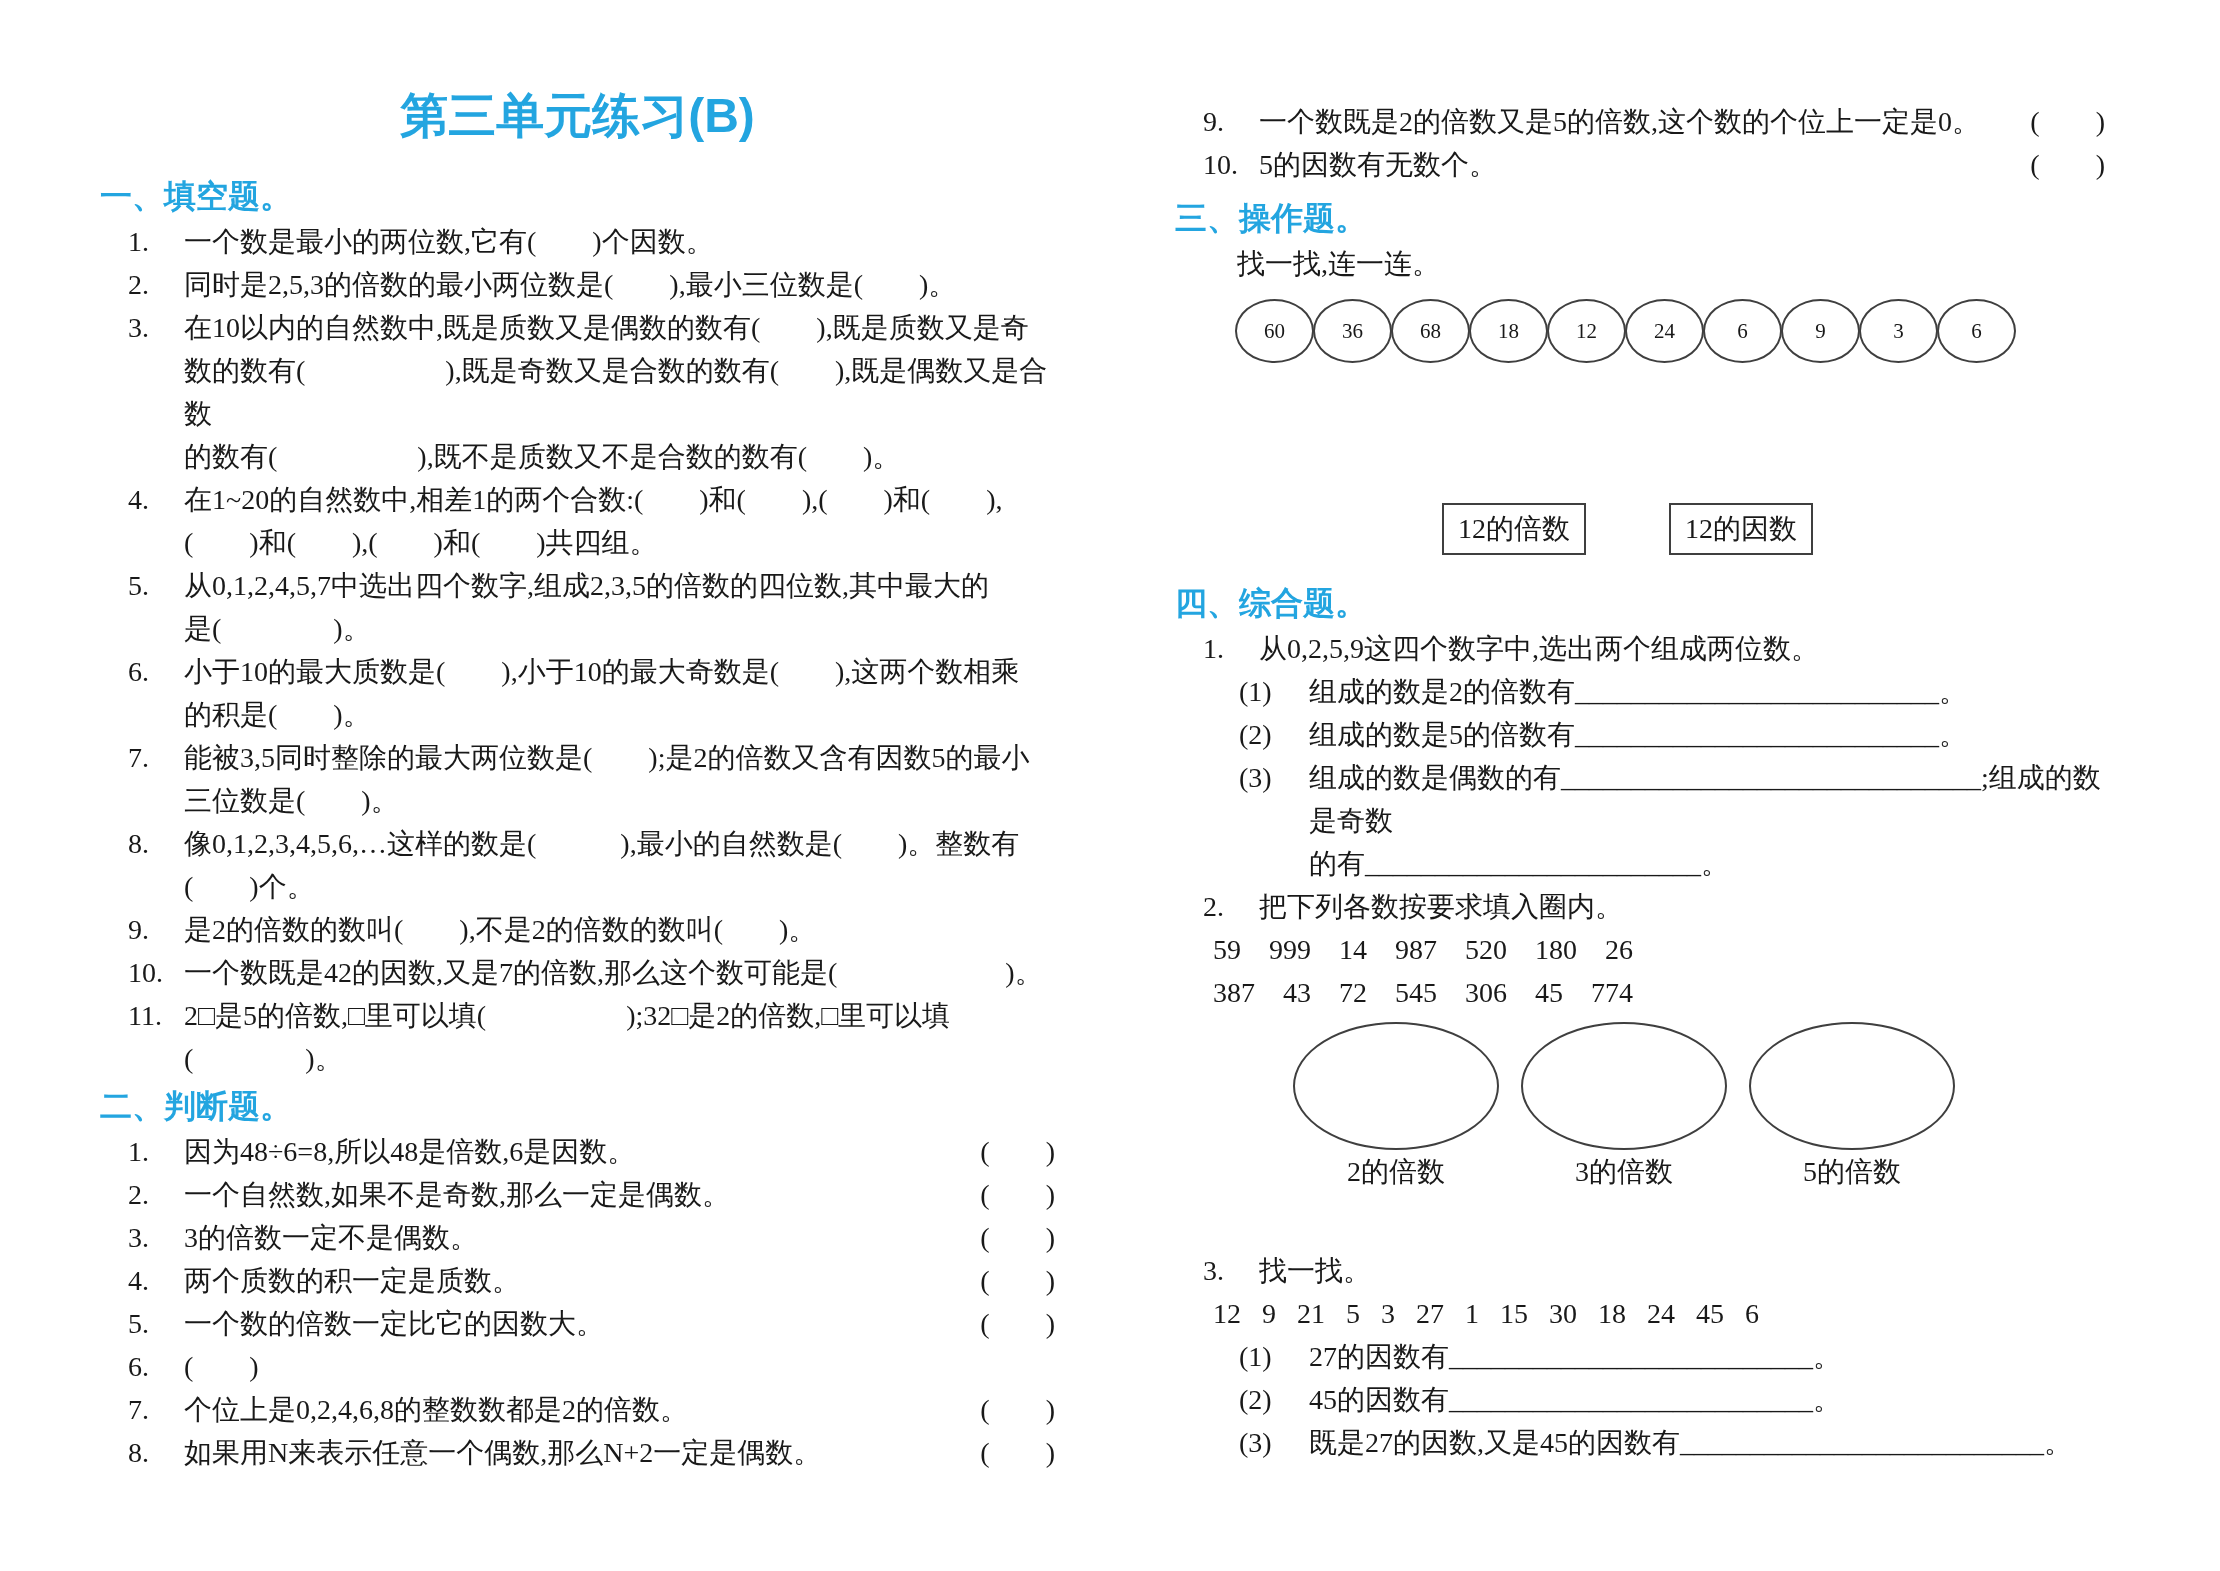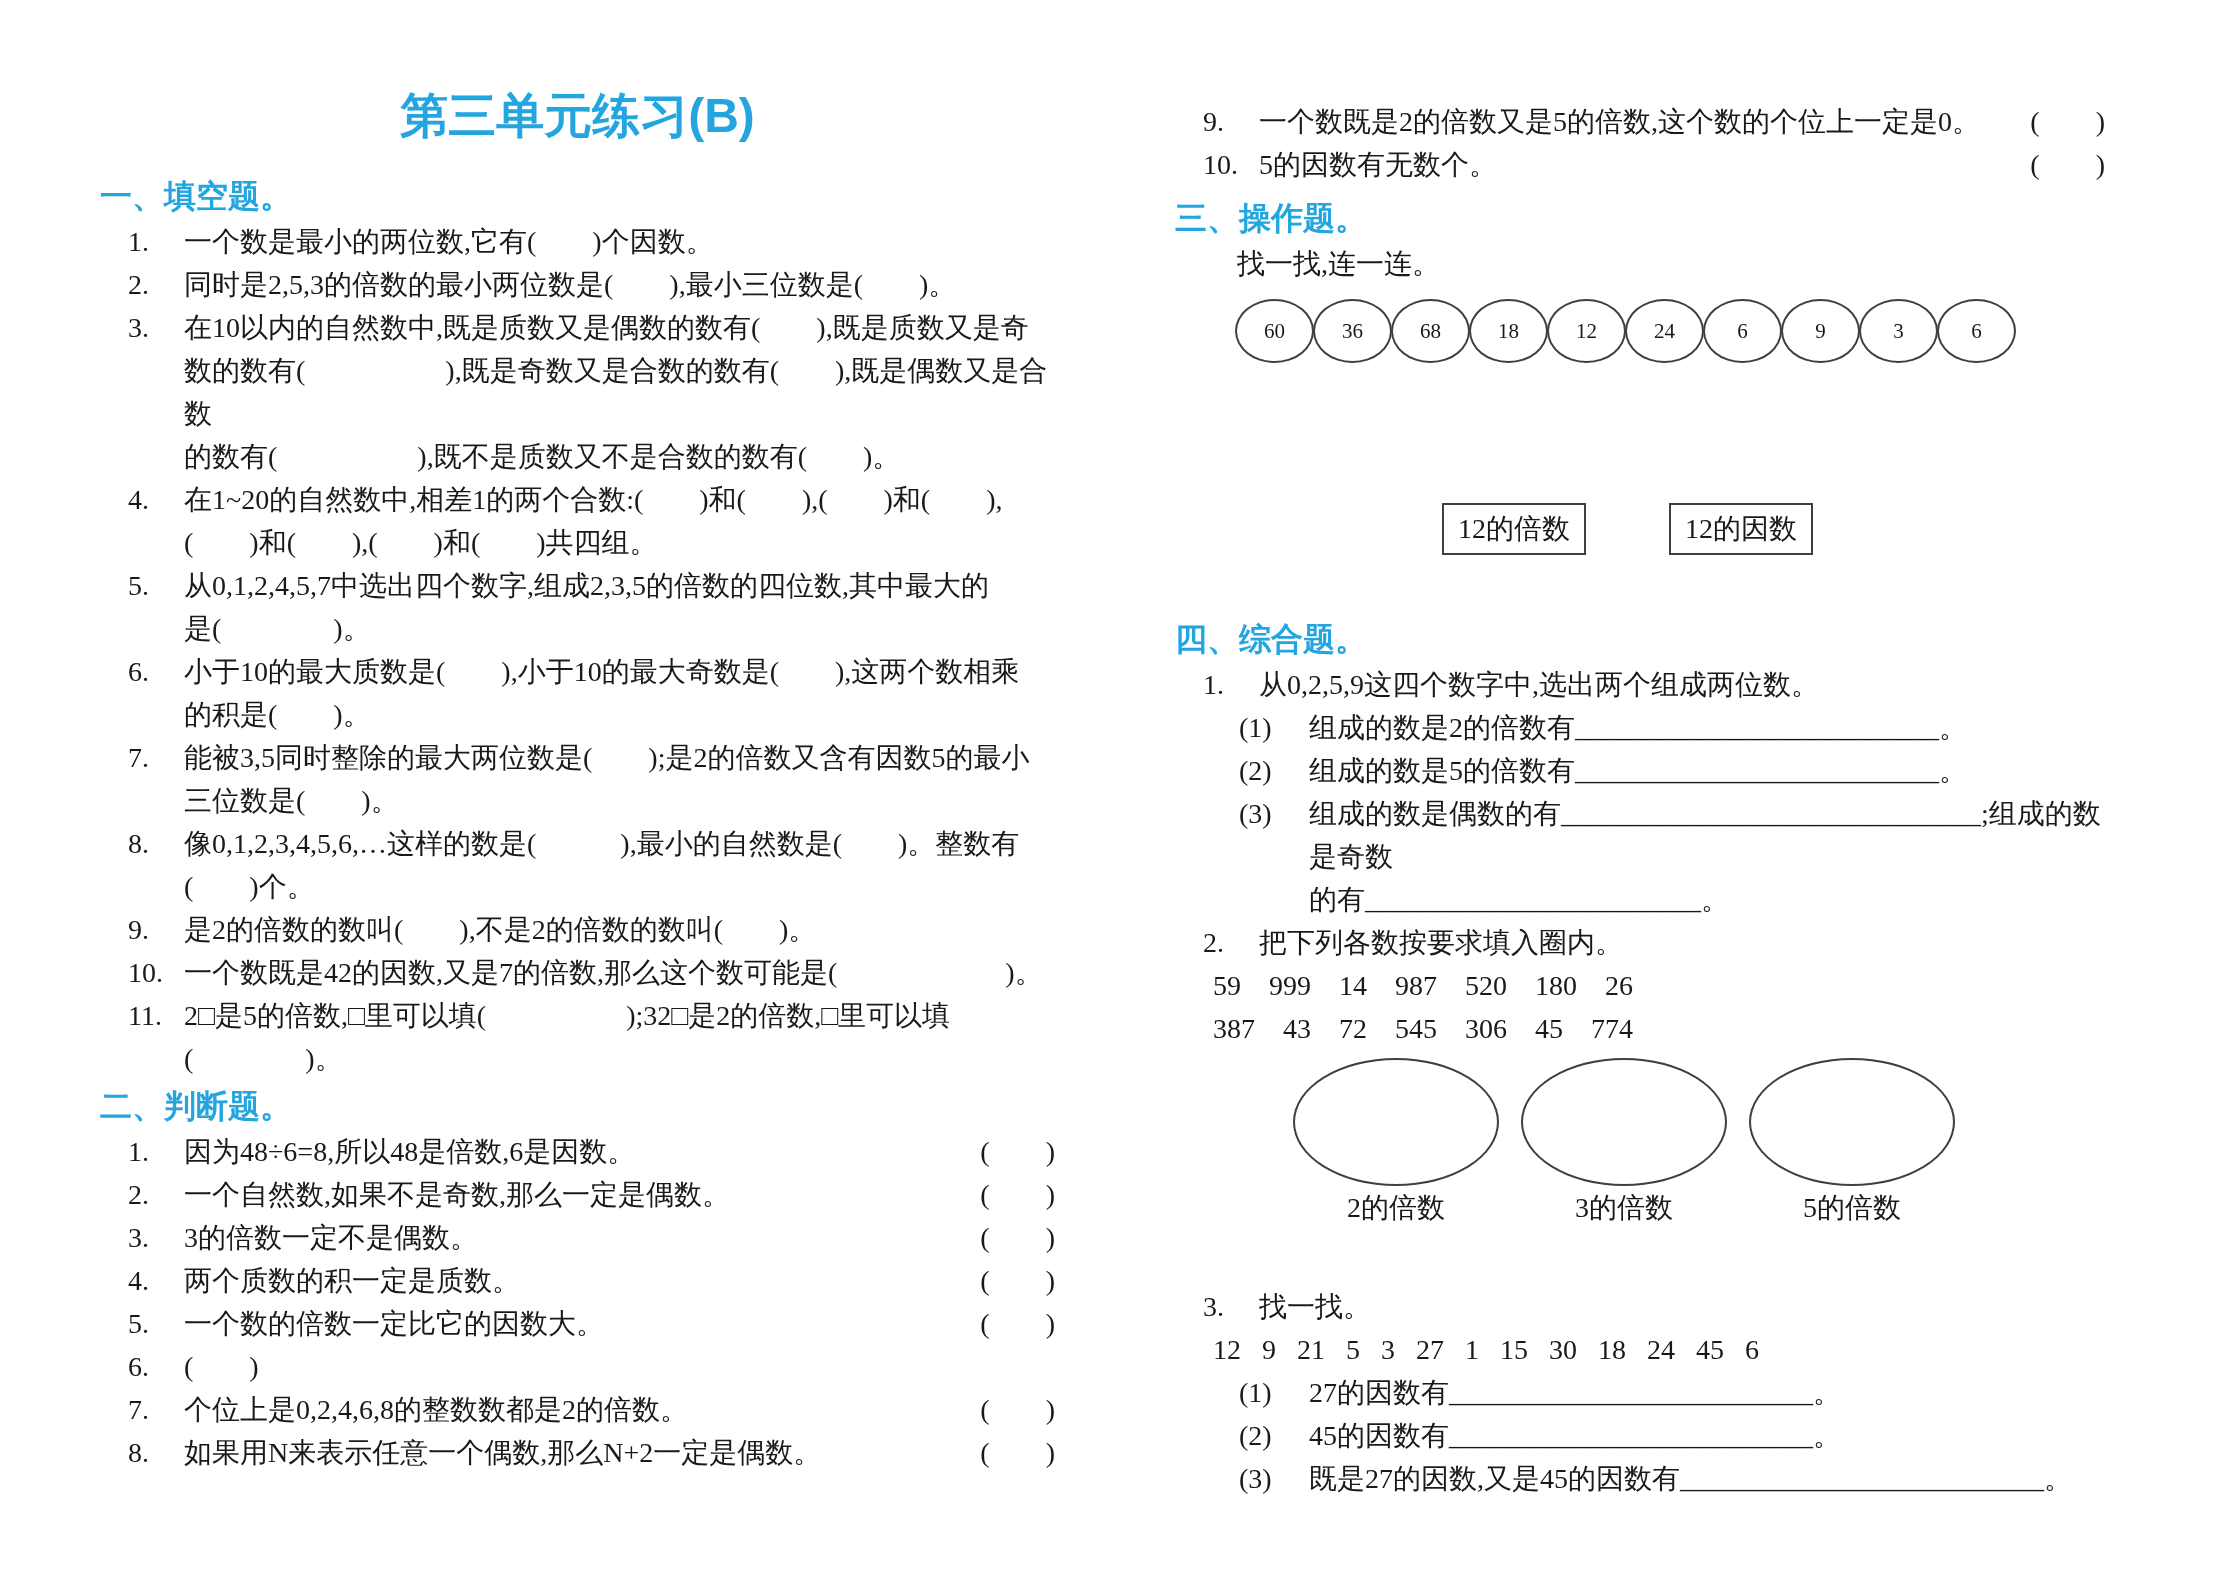--- a/index.html
+++ b/index.html
@@ -37,21 +37,21 @@
   .ovals { display: flex; margin: 14px 0 0 60px; }
   .oval {
     width: 79px; height: 64px; border: 2px solid #3f3f3f; border-radius: 50%;
     display: flex; align-items: center; justify-content: center;
     font-size: 21px; margin-right: -1px; background: #fff;
   }
 
   .label-boxes { display: flex; gap: 83px; margin: 140px 0 0 267px; align-items: flex-end; }
   .label-box { border: 2px solid #3f3f3f; padding: 4px 14px; font-size: 28px; line-height: 40px; }
 
-  .sec-4 { margin-top: 62px; }
+  .sec-4 { margin-top: 26px; }
 
   .sub { display: flex; padding-left: 64px; }
   .sub .num { flex: 0 0 70px; }
   .sub .body { flex: 1; }
 
   .num-row { padding-left: 38px; }
   .row-wide   { word-spacing: 21px; }
   .row-narrow { word-spacing: 14px; }
 
   .circles { display: flex; gap: 22px; margin: 8px 0 0 118px; }

